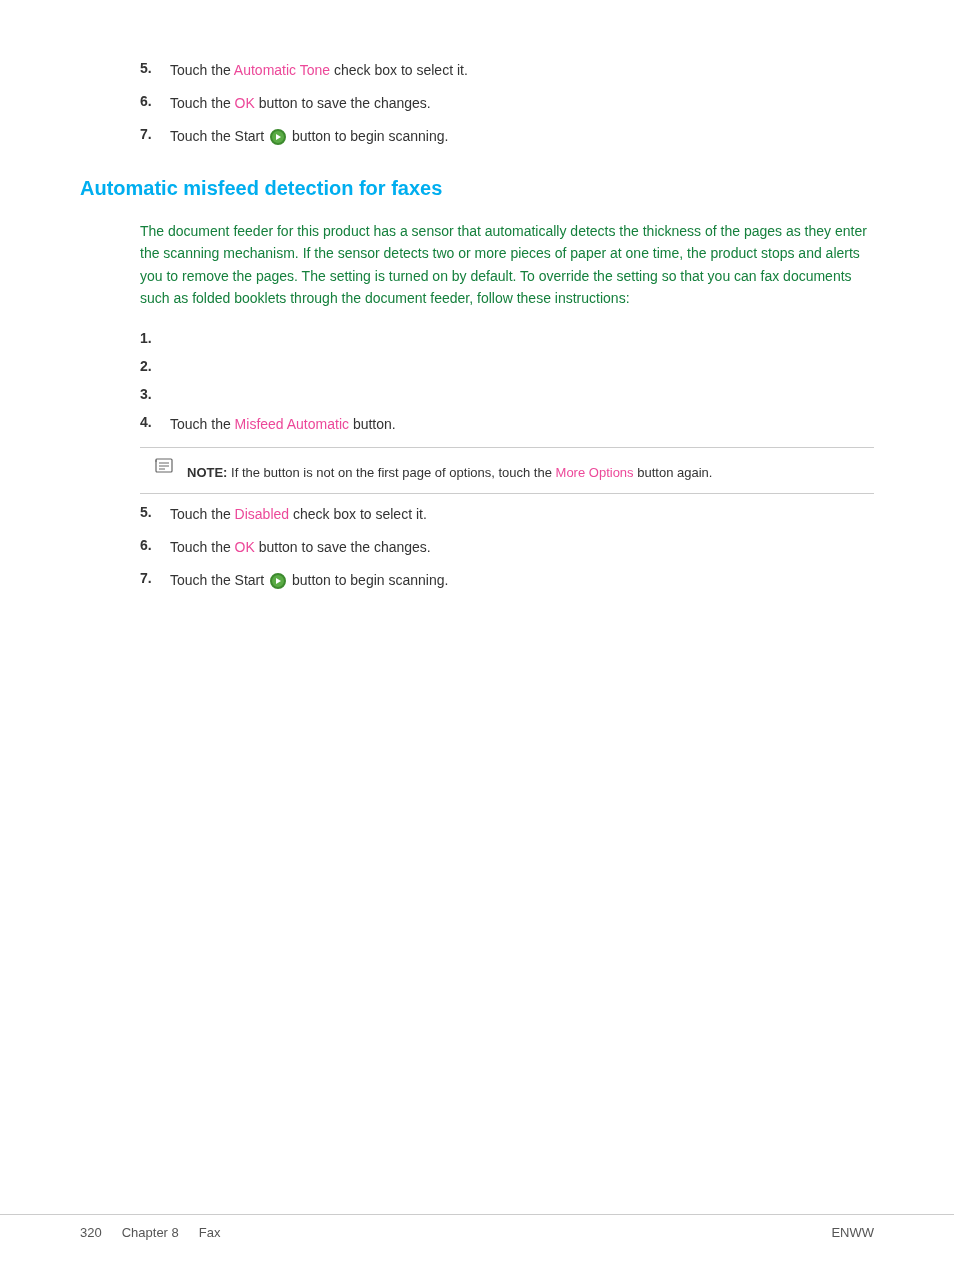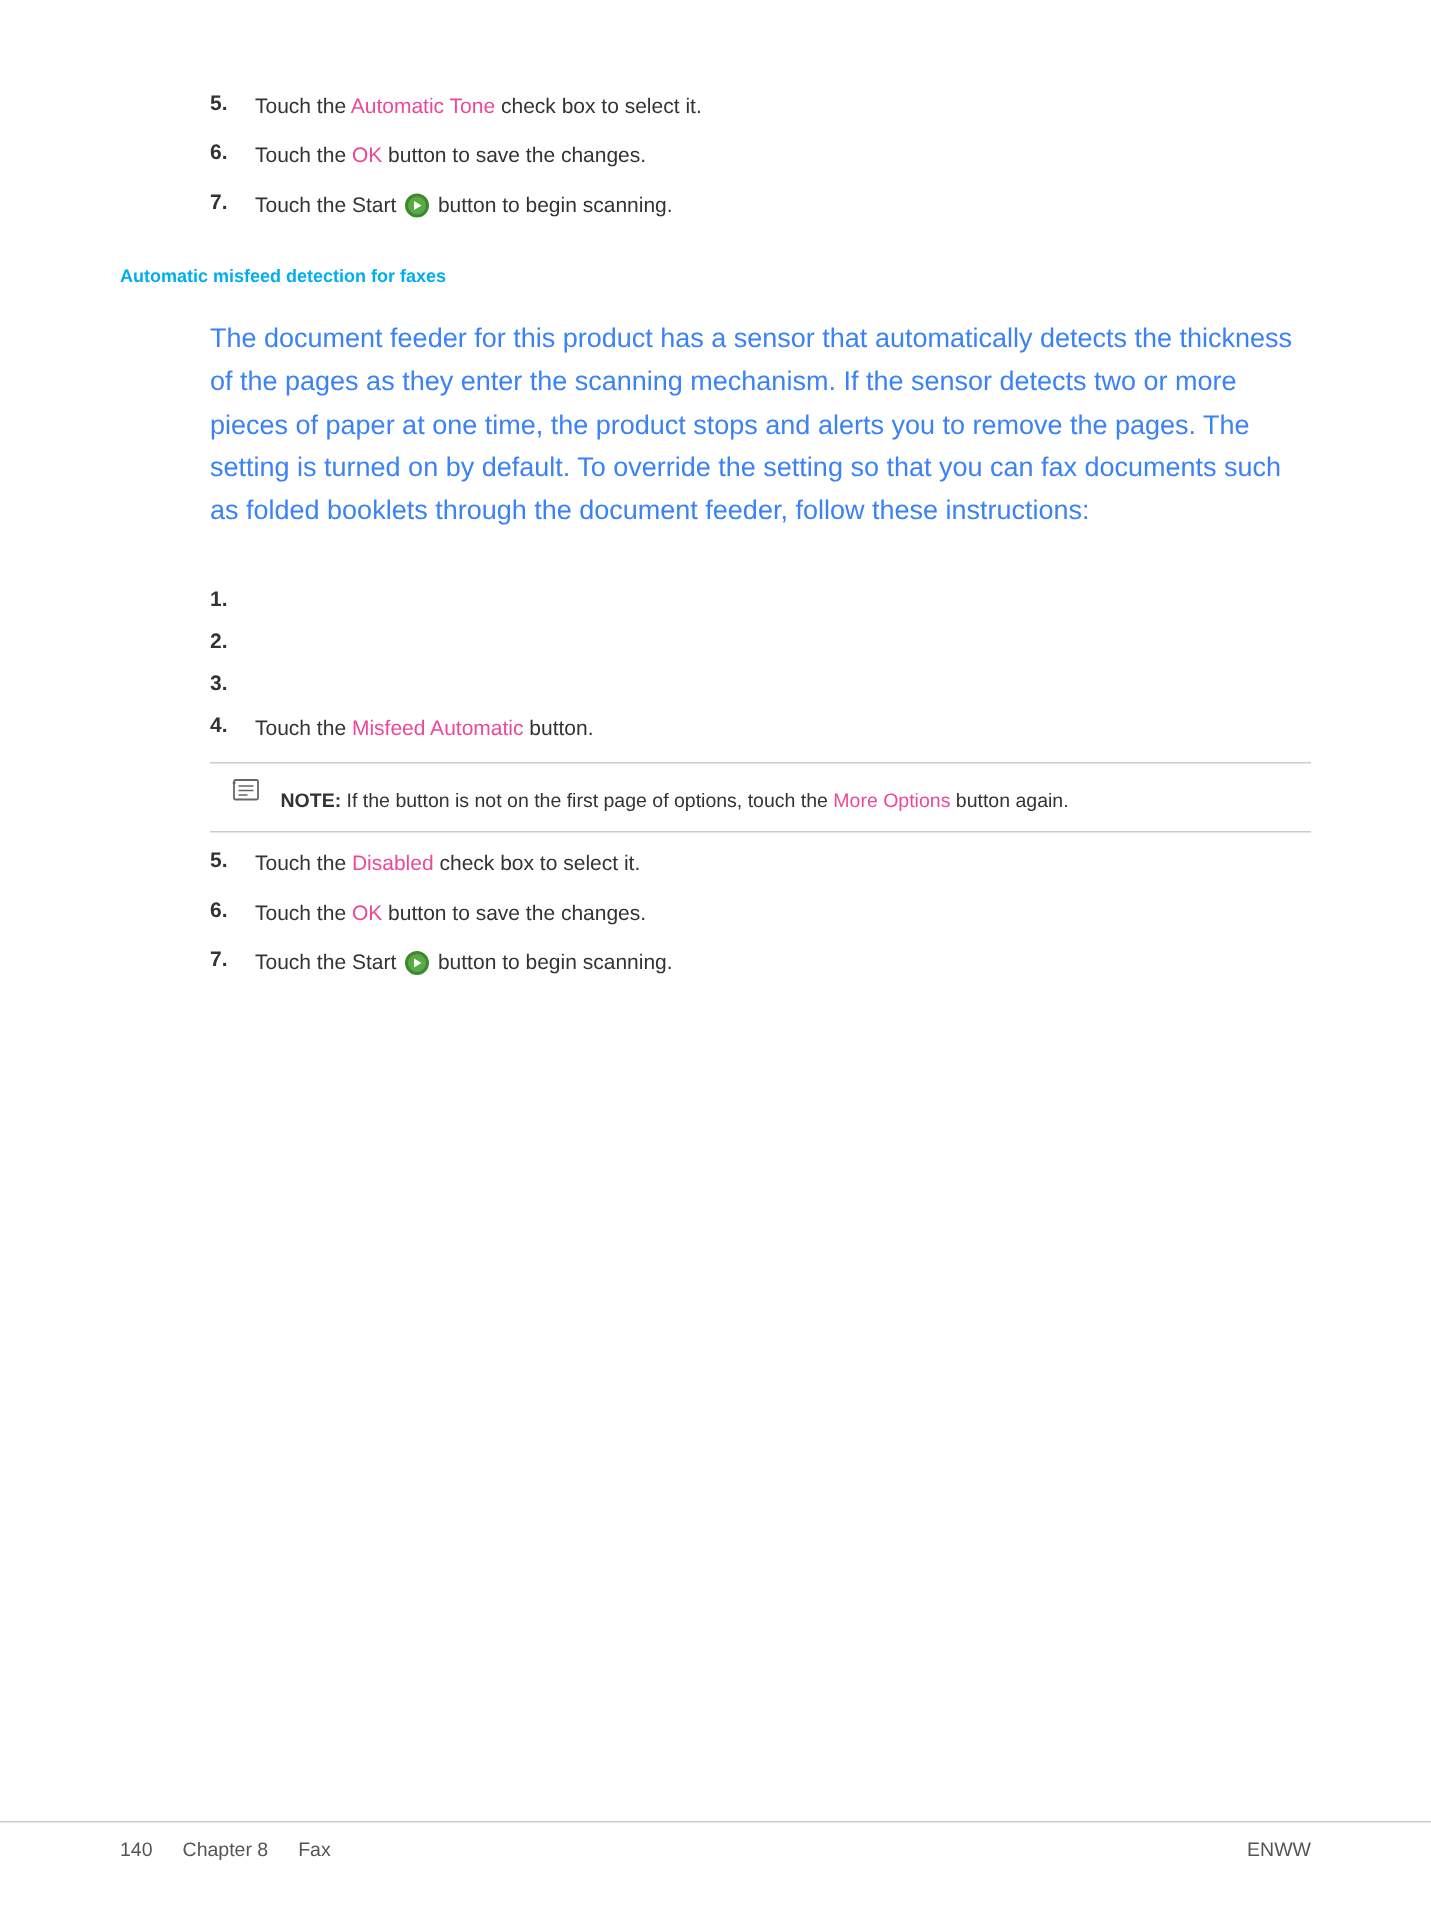--- a/index.html
+++ b/index.html
@@ -72,31 +72,31 @@
       top: 50%;
       left: 50%;
       transform: translate(-40%, -50%);
       border-left: 5px solid #ffffff;
       border-top: 3px solid transparent;
       border-bottom: 3px solid transparent;
     }
 
     .section-heading {
       color: #00aeef;
-      font-size: 12px;
+      font-size: 20px;
       font-weight: bold;
       margin-bottom: 20px;
       margin-top: 10px;
     }
 
     .body-text {
-      font-size: 18px;
-      color: #3b82f6;
+      font-size: 14px;
+      color: #15803d;
       line-height: 1.6;
-      margin-bottom: 36px;
+      margin-bottom: 20px;
       margin-left: 60px;
     }
 
     .numbered-steps {
       margin-left: 60px;
       margin-bottom: 10px;
     }
 
     .note-box {
       display: flex;
@@ -236,21 +236,21 @@
       <span class="step-number">7.</span>
       <span class="step-text">
         Touch the Start <span class="start-icon"></span> button to begin scanning.
       </span>
     </div>
 
   </div>
 
   <div class="footer">
     <div class="footer-left">
-      <span>140</span>
+      <span>320</span>
       <span>Chapter 8</span>
       <span>Fax</span>
     </div>
     <div>
       <span>ENWW</span>
     </div>
   </div>
 
 </div>
 

